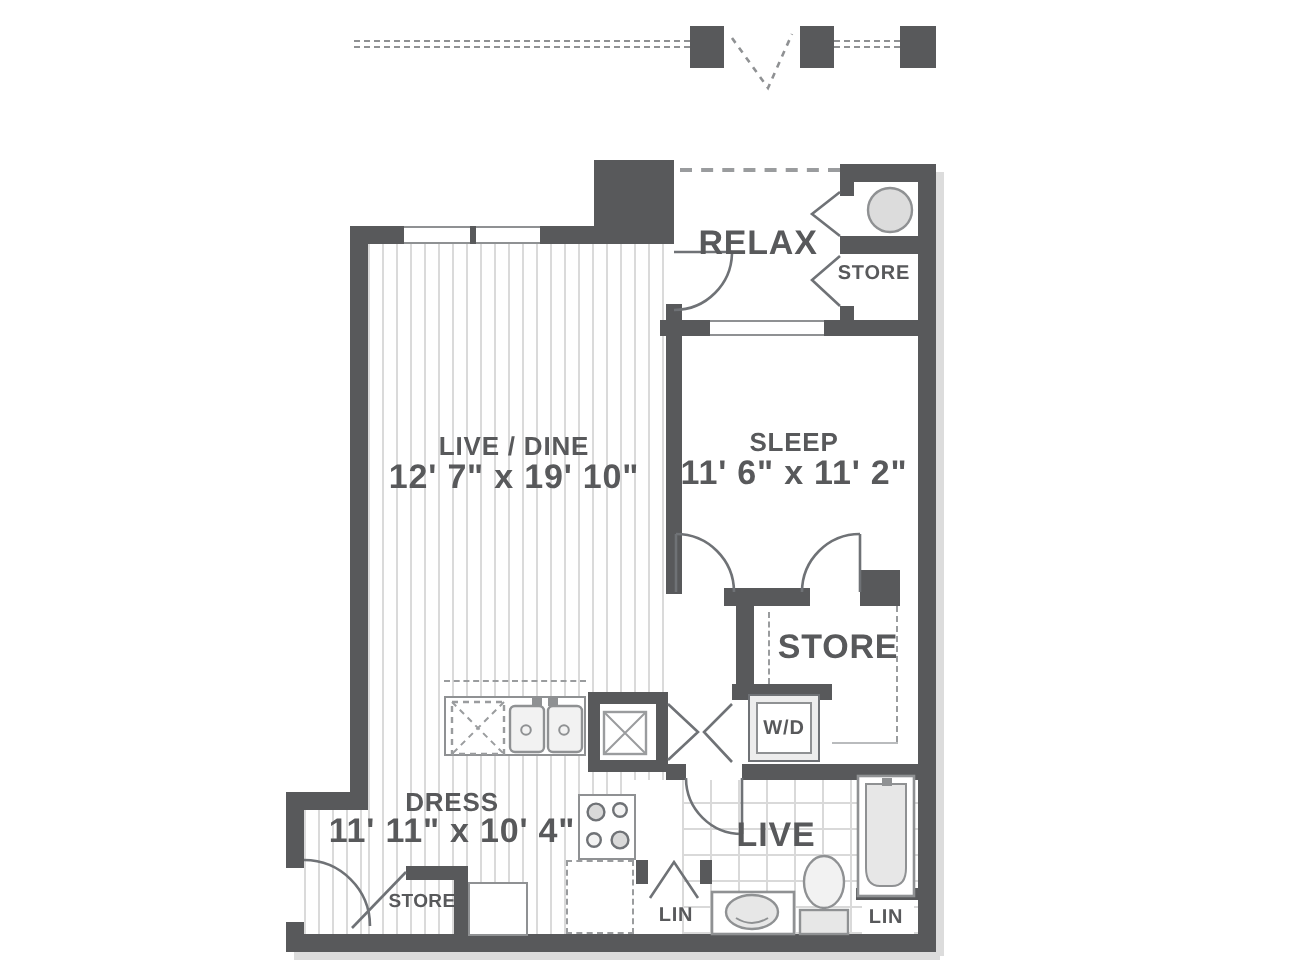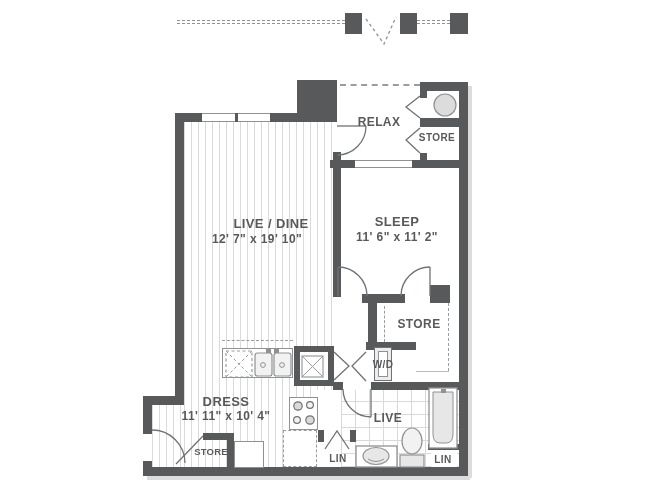--- a/index.html
+++ b/index.html
@@ -10,21 +10,21 @@
   .win{position:absolute;background:#fff;border-top:1px solid #8f9193;border-bottom:1px solid #8f9193;box-sizing:border-box;}
   .stripes{position:absolute;background:repeating-linear-gradient(90deg,#dadada 0,#dadada 1px,transparent 1px,transparent 7px);}
   .tile{position:absolute;background:
       repeating-linear-gradient(90deg,#d9d9d9 0,#d9d9d9 1px,transparent 1px,transparent 14px),
       repeating-linear-gradient(0deg,#d9d9d9 0,#d9d9d9 1px,transparent 1px,transparent 13px);}
   .whitebox{position:absolute;background:#fff;}
   .fixture{position:absolute;background:#fff;border:1.5px solid #8f9193;box-sizing:border-box;}
   .dashedbox{position:absolute;background:#fff;border:1.5px dashed #9a9c9e;box-sizing:border-box;}
   .label{position:absolute;color:var(--c-text,#58595b);font-weight:bold;white-space:nowrap;
          transform:translate(-50%,-50%);letter-spacing:.4px;}
-  .lg{font-size:13px;} .md{font-size:12px;} .sm{font-size:10px;} .xs{font-size:9.5px;letter-spacing:.2px;}
+  .lg{font-size:13px;} .md{font-size:17px;} .sm{font-size:10px;} .xs{font-size:9.5px;letter-spacing:.2px;}
   .rail{position:absolute;height:4px;border-top:1px dashed #8f9193;border-bottom:1px dashed #8f9193;box-sizing:border-box;}
   .balc-edge{position:absolute;height:0;border-top:2px dashed #9a9c9e;}
   .dashline-h{position:absolute;height:0;border-top:1.5px dashed #9a9c9e;}
   .dashline-v{position:absolute;width:0;border-left:1.5px dashed #9a9c9e;}
   .thinline-h{position:absolute;height:0;border-top:1.5px solid #b9bbbd;}
   svg.overlay{position:absolute;left:0;top:0;pointer-events:none;}
   .nook{position:absolute;background:#fff;border:6px solid var(--c-wall,#58595b);box-sizing:border-box;}
   .wd-outer{position:absolute;background:#ededed;border:1.5px solid #6f7276;box-sizing:border-box;}
   .wd-inner{position:absolute;left:3px;top:3px;right:3px;bottom:3px;background:#fff;border:1px solid #8f9193;
             display:flex;align-items:center;justify-content:center;}
@@ -89,21 +89,21 @@
   <div class="dashline-v" style="left:448px;top:303px;height:68px;"></div>
   <div class="thinline-h" style="left:416px;top:371px;width:33px;"></div>
   <div class="dashline-h" style="left:222px;top:340px;width:71px;"></div>
 
   <div class="fixture" style="left:222px;top:348px;width:71px;height:30px;"></div>
   <div class="nook" style="left:294px;top:346px;width:40px;height:40px;"></div>
   <div class="fixture" style="left:289px;top:397px;width:29px;height:33px;"></div>
   <div class="dashedbox" style="left:283px;top:430px;width:34px;height:37px;"></div>
   <div class="fixture" style="left:234px;top:441px;width:30px;height:27px;"></div>
 
-  <div class="wd-outer" style="left:374px;top:347px;width:18px;height:34px;">
+  <div class="wd-outer" style="left:374px;top:347px;width:36px;height:34px;">
     <div class="wd-inner">
         <span class="label sm" style="position:static;transform:none;">W/D</span>
       </div>
   </div>
 
   <div class="whitebox" style="left:431px;top:450px;width:26px;height:17px;"></div>
 
   <svg class="overlay" width="650" height="490" viewBox="0 0 650 490">
 
     <path d="M 366,19 L 384,44 L 396,17" fill="none" stroke="#8f9193" stroke-width="1.3" stroke-dasharray="3,3"></path>
@@ -156,21 +156,21 @@
     <rect x="441" y="389" width="5" height="4" fill="#8f9193"></rect>
 
     <rect x="400" y="455" width="24" height="12" fill="#e7e7e7" stroke="#8f9193" stroke-width="1.2"></rect>
     <ellipse cx="412" cy="441" rx="10" ry="13" fill="#f2f2f2" stroke="#8f9193" stroke-width="1.2"></ellipse>
 
     <rect x="356" y="446" width="41" height="21" fill="#fff" stroke="#8f9193" stroke-width="1.3"></rect>
     <ellipse cx="376" cy="456" rx="13" ry="8.5" fill="#e7e7e7" stroke="#8f9193" stroke-width="1.2"></ellipse>
     <path d="M 368,459 Q 376,464 384,459" fill="none" stroke="#8f9193" stroke-width="1"></path>
   </svg>
 
-  <div class="label lg" style="left:257px;top:223px;padding-left:28px;">LIVE / DINE</div>
+  <div class="label lg" style="left:257px;top:223px;">LIVE / DINE</div>
   <div class="label md" style="left:257px;top:239px;">12' 7" x 19' 10"</div>
 
   <div class="label lg" style="left:397px;top:221px;text-align:right;">SLEEP</div>
   <div class="label md" style="left:397px;top:237px;">11' 6" x 11' 2"</div>
 
   <div class="label lg" style="left:226px;top:401px;">DRESS</div>
   <div class="label md" style="left:226px;top:416px;">11' 11" x 10' 4"</div>
 
   <div class="label md" style="left:379px;top:122px;">RELAX</div>
   <div class="label sm" style="left:437px;top:137px;">STORE</div>

